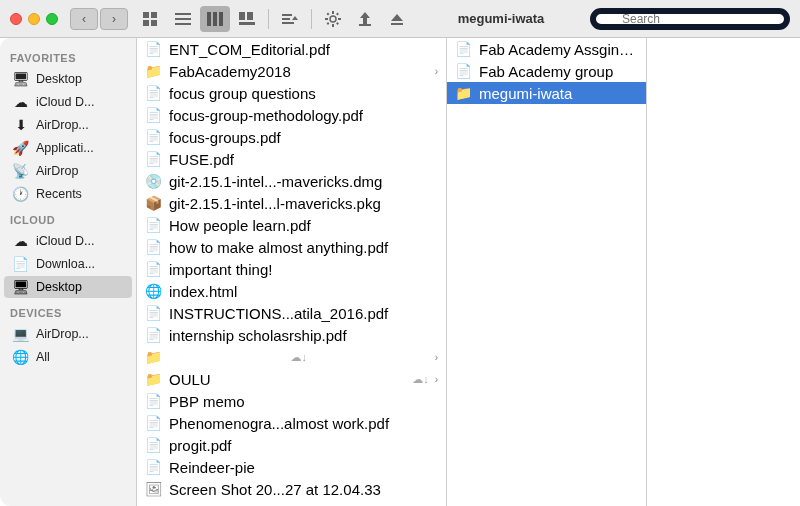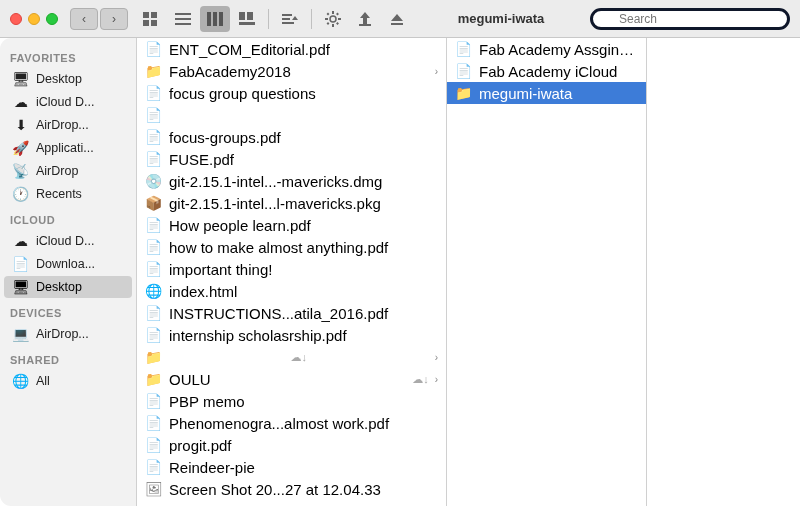--- a/index.html
+++ b/index.html
@@ -89,21 +89,21 @@
     .toolbar-separator {
       width: 1px;
       height: 20px;
       background: #c0c0c0;
       margin: 0 4px;
     }
 
     .search-box {
       width: 200px;
       height: 22px;
-      border: 3px solid #0f172a;
+      border: 6px solid #0f172a;
       border-radius: 11px;
       background: #fff;
       padding: 0 10px 0 26px;
       font-size: 12px;
       color: #333;
       outline: none;
       position: relative;
     }
     .search-wrapper {
       position: relative;
@@ -370,21 +370,20 @@
       </div>
       <div class="sidebar-item active">
         <span class="sidebar-icon">🖥</span>
         <span class="sidebar-label">Desktop</span>
       </div>
       <div class="sidebar-section-label">Devices</div>
       <div class="sidebar-item">
         <span class="sidebar-icon">💻</span>
         <span class="sidebar-label">AirDrop...</span>
       </div>
-      <div class="sidebar-section-label">Shared</div>
       <div class="sidebar-item">
         <span class="sidebar-icon">🌐</span>
         <span class="sidebar-label">All</span>
       </div>
     </div>
 
   <div class="file-panels">
     <div class="file-panel panel-left" id="panel-left">
         <div class="file-row">
           <span class="file-icon" style="color: rgb(232, 82, 74);">📄</span>
@@ -394,20 +393,21 @@
           <span class="file-icon" style="color: rgb(106, 173, 238);">📁</span>
           <span class="file-name">FabAcademy2018</span>
           <span class="folder-arrow">›</span>
         </div>
         <div class="file-row">
           <span class="file-icon" style="color: rgb(153, 153, 153);">📄</span>
           <span class="file-name">focus group questions</span>
         </div>
         <div class="file-row">
           <span class="file-icon" style="color: rgb(232, 82, 74);">📄</span>
+          <span class="file-name">focus-group-methodology.pdf</span>
         </div>
         <div class="file-row">
           <span class="file-icon" style="color: rgb(232, 82, 74);">📄</span>
           <span class="file-name">focus-groups.pdf</span>
         </div>
         <div class="file-row">
           <span class="file-icon" style="color: rgb(232, 82, 74);">📄</span>
           <span class="file-name">FUSE.pdf</span>
         </div>
         <div class="file-row">
@@ -474,21 +474,21 @@
           <span class="file-name">Screen Shot 20...27 at 12.04.33</span>
         </div>
       </div>
     <div class="file-panel panel-middle" id="panel-middle">
         <div class="file-row">
           <span class="file-icon" style="color: rgb(153, 153, 153);">📄</span>
           <span class="file-name">Fab Academy Assginments</span>
         </div>
         <div class="file-row">
           <span class="file-icon" style="color: rgb(153, 153, 153);">📄</span>
-          <span class="file-name">Fab Academy iCloud</span>
+          <span class="file-name">Fab Academy group</span>
         </div>
         <div class="file-row selected">
           <span class="file-icon">📁</span>
           <span class="file-name">megumi-iwata</span>
         </div>
       </div>
     <div class="file-panel panel-right" id="panel-right"></div>
   </div>
 
 </div>

